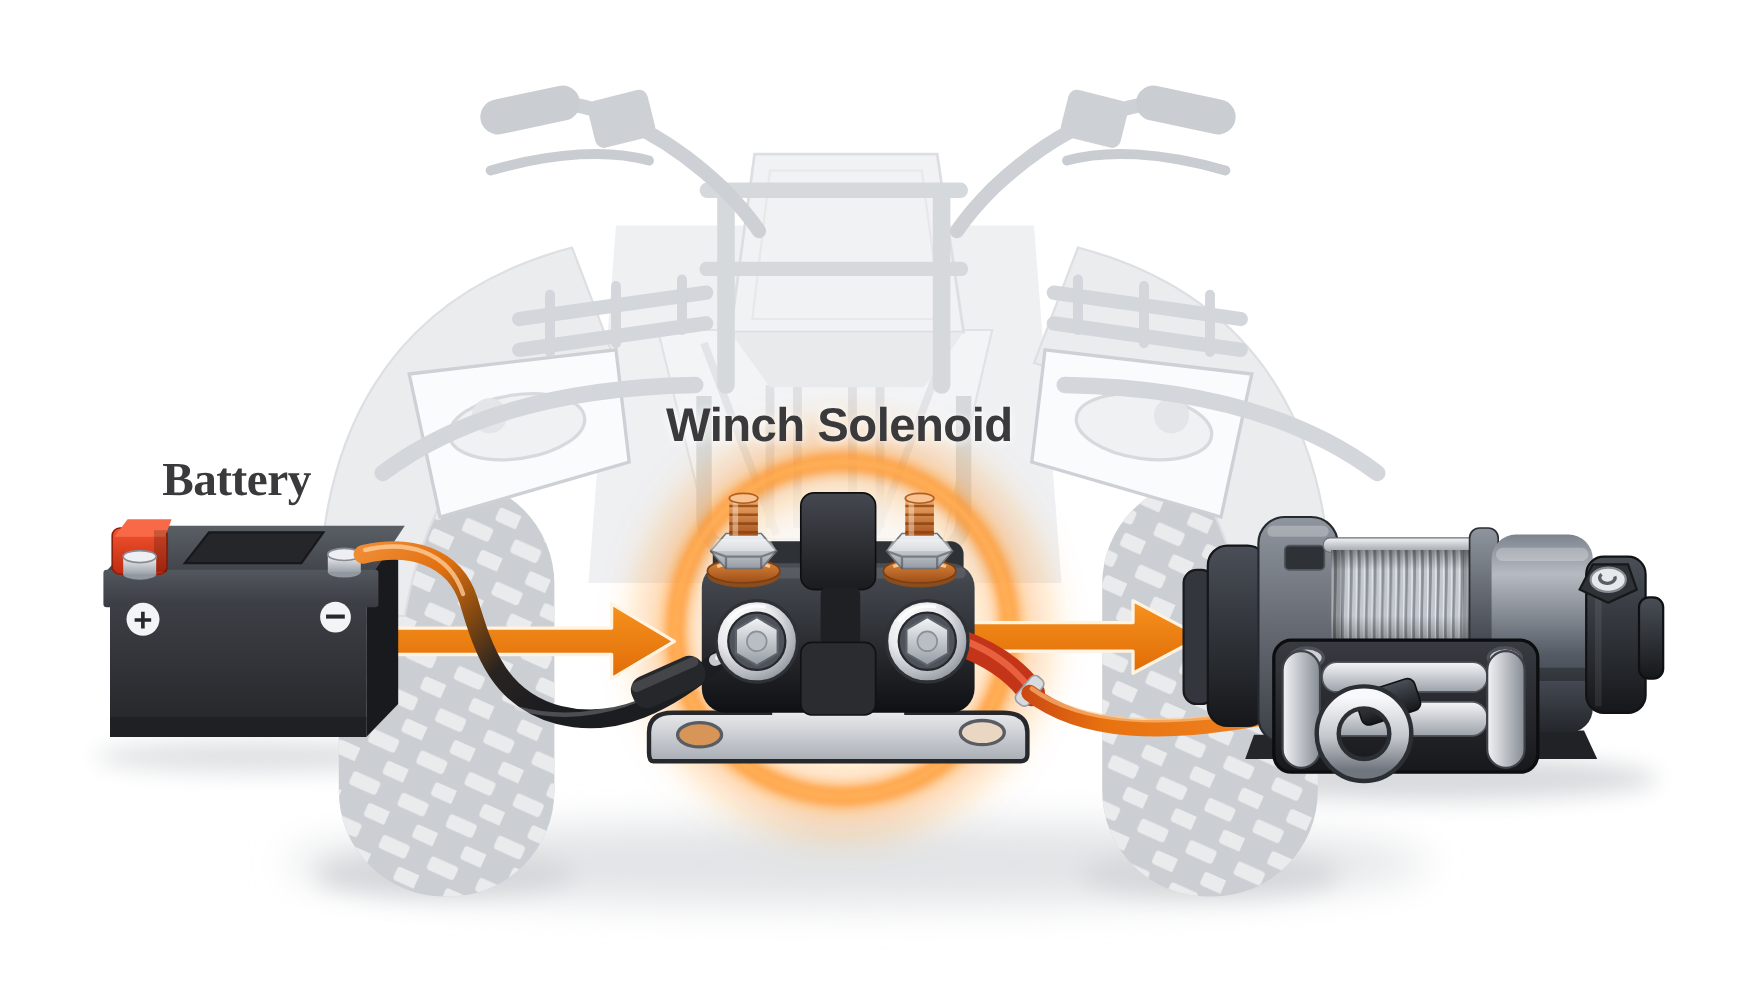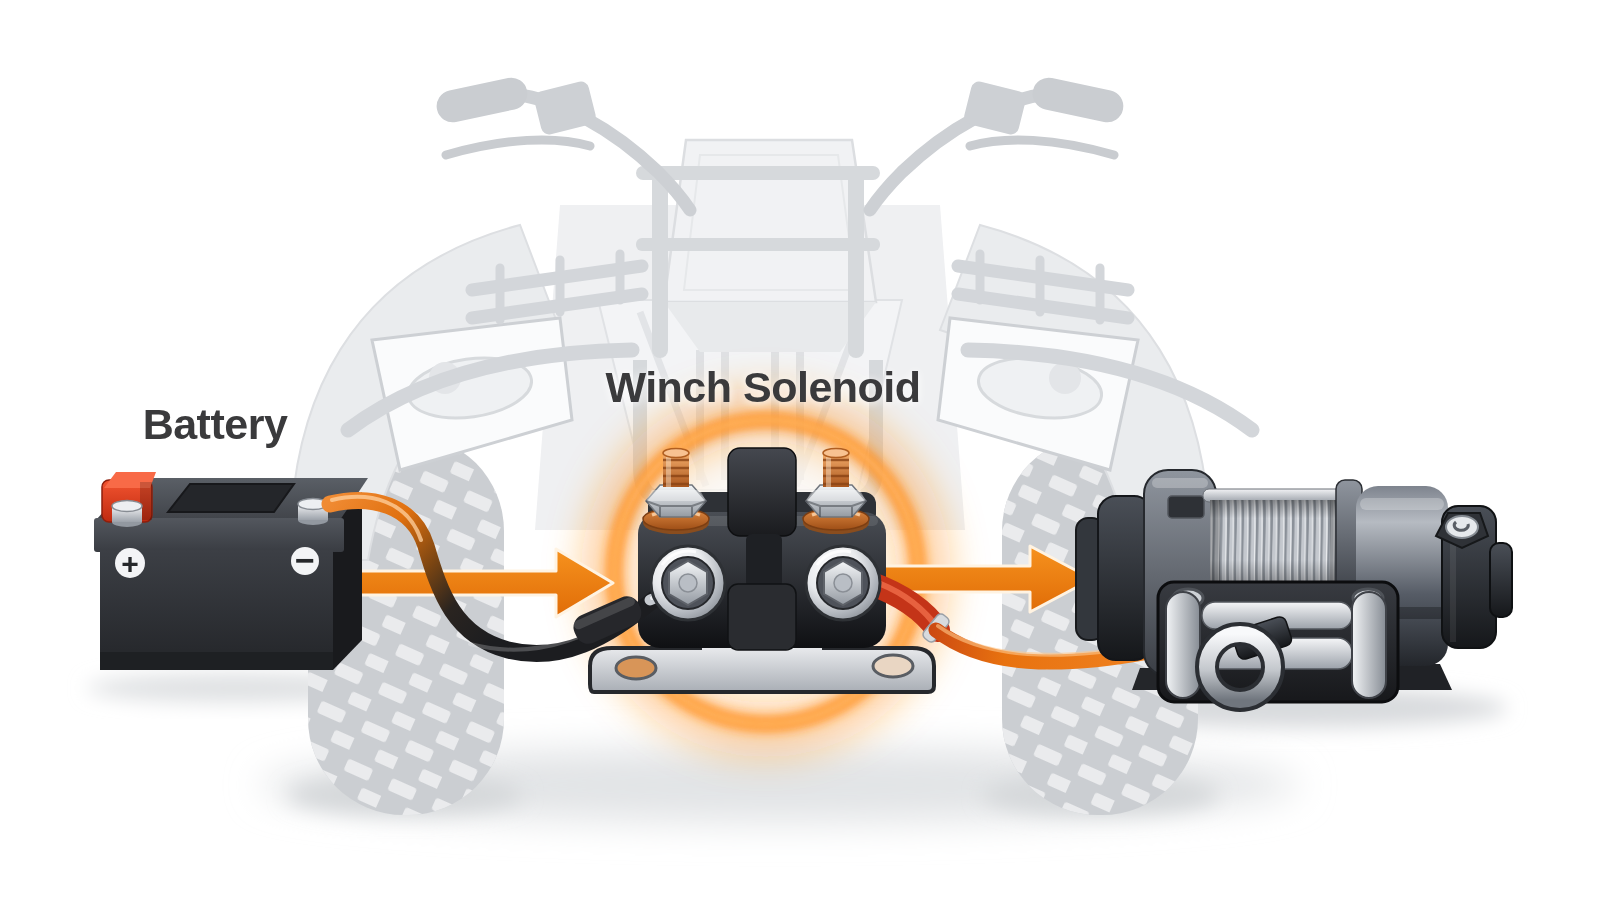--- a/index.html
+++ b/index.html
@@ -7,21 +7,21 @@
     position:relative;width:1600px;height:900px;background:#ffffff;
     overflow:hidden;font-family:"Liberation Sans",sans-serif;
   }
   .stage svg{position:absolute;left:0;top:0;}
   .diagram-label{
     position:absolute;font-weight:700;font-size:43px;color:#3a3a3c;
     letter-spacing:-0.5px;text-align:center;
     text-shadow:0 1px 8px rgba(255,255,255,.95);
     font-family:"Liberation Sans",sans-serif;white-space:nowrap;
   }
-  #label-battery{left:85px;top:400px;width:260px;}
+  #label-battery{left:85px;top:412px;width:260px;font-family:Liberation Serif, serif;}
   #label-solenoid{left:558px;top:363px;width:410px;}
   #label-motor{left:1088px;top:412px;width:345px;}
 </style>
 </head>
 <body>
 
 <div class="stage">
 <svg width="1600" height="900" viewBox="0 0 1600 900">
 <defs>
   <filter id="b6" x="-60%" y="-60%" width="220%" height="220%">

